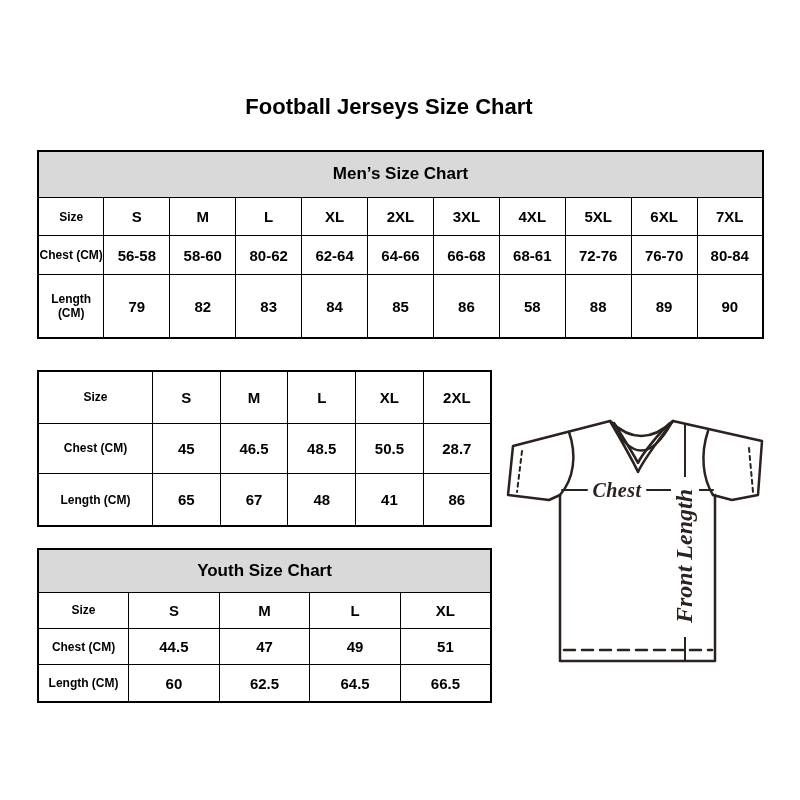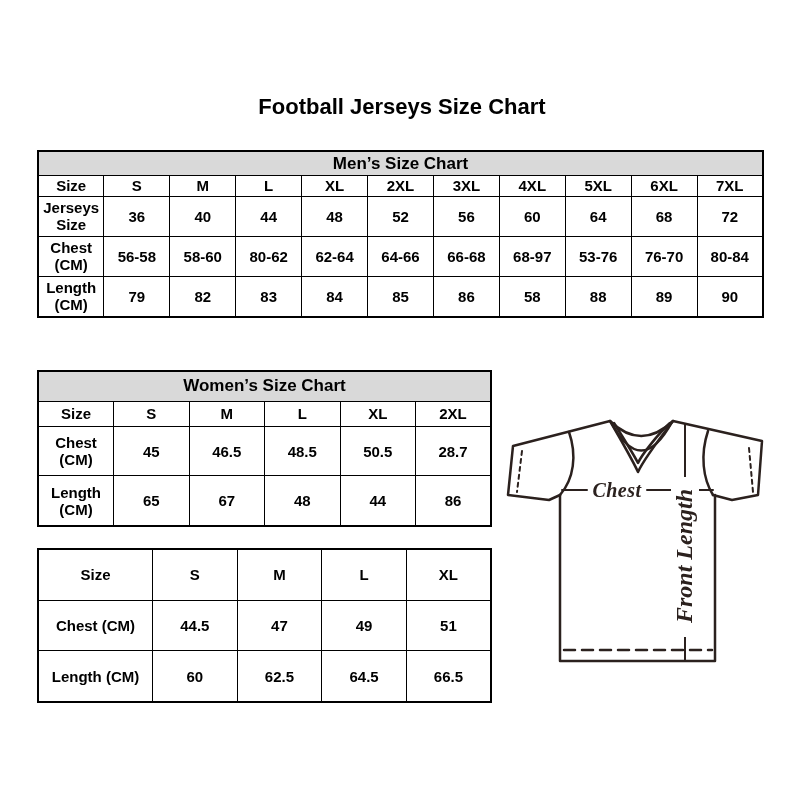--- a/index.html
+++ b/index.html
@@ -1,28 +1,28 @@
 <!DOCTYPE html>
 <html><head>
 <meta charset="utf-8">
 <style>
   html,body{margin:0;padding:0;background:#ffffff;}
   .page{position:relative;width:800px;height:800px;background:#ffffff;
         font-family:"Liberation Sans", sans-serif;overflow:hidden;}
-  .title{position:absolute;top:94px;left:13px;width:778px;margin:0;
+  .title{position:absolute;top:94px;left:0;width:778px;margin:0;
          text-align:center;font-size:22px;font-weight:bold;color:#000;}
   .size-table{position:absolute;border-collapse:collapse;table-layout:fixed;
               border:2px solid #000;background:#fff;}
   .size-table th,.size-table td{border:1.5px solid #000;font-weight:bold;
               text-align:center;vertical-align:middle;color:#000;padding:0;
               font-family:"Liberation Sans", sans-serif;}
   .size-table .table-title{background:#d9d9d9;font-size:17px;}
   .size-table td{font-size:15px;}
-  .size-table .row-label{font-size:15px;}
-  #men-table{left:37px;top:150px;width:727px;height:168px;}
+  .size-table .row-label{font-size:12px;}
+  #men-table{left:37px;top:150px;width:727px;height:189px;}
   #men-table tr.data-row > th{width:110px;}
   #women-table{left:37px;top:370px;width:455px;height:157px;}
   #women-table tr.data-row > th{width:113px;}
   #youth-table{left:37px;top:548px;width:455px;height:155px;}
   #youth-table tr.data-row > th{width:113px;}
   #jersey{position:absolute;left:500px;top:393px;width:280px;height:292px;}
   #jersey path, #jersey line{fill:none;stroke:#2b211e;stroke-linejoin:round;stroke-linecap:round;}
   #jersey .outline{stroke-width:2.5;}
   #jersey .measure{stroke-width:2;}
   #jersey .dash-cuff{stroke-width:2;stroke-dasharray:4,4;}
@@ -49,42 +49,29 @@
           <td>L</td>
           <td>XL</td>
           <td>2XL</td>
           <td>3XL</td>
           <td>4XL</td>
           <td>5XL</td>
           <td>6XL</td>
           <td>7XL</td>
         </tr>
         <tr class="data-row">
-          <th class="row-label">Jerseys Size</th>
-          <td>36</td>
-          <td>40</td>
-          <td>44</td>
-          <td>48</td>
-          <td>52</td>
-          <td>56</td>
-          <td>60</td>
-          <td>64</td>
-          <td>68</td>
-          <td>72</td>
-        </tr>
-        <tr class="data-row">
           <th class="row-label">Chest (CM)</th>
           <td>56-58</td>
           <td>58-60</td>
           <td>80-62</td>
           <td>62-64</td>
           <td>64-66</td>
           <td>66-68</td>
-          <td>68-97</td>
-          <td>53-76</td>
+          <td>68-61</td>
+          <td>72-76</td>
           <td>76-70</td>
           <td>80-84</td>
         </tr>
         <tr class="data-row">
           <th class="row-label">Length (CM)</th>
           <td>79</td>
           <td>82</td>
           <td>83</td>
           <td>84</td>
           <td>85</td>
@@ -92,23 +79,20 @@
           <td>58</td>
           <td>88</td>
           <td>89</td>
           <td>90</td>
         </tr>
       </tbody>
     </table>
 
   <table id="women-table" class="size-table">
       <tbody>
-        <tr class="title-row">
-          <th class="table-title" colspan="6">Women’s Size Chart</th>
-        </tr>
         <tr class="data-row">
           <th class="row-label">Size</th>
           <td>S</td>
           <td>M</td>
           <td>L</td>
           <td>XL</td>
           <td>2XL</td>
         </tr>
         <tr class="data-row">
           <th class="row-label">Chest (CM)</th>
@@ -116,28 +100,31 @@
           <td>46.5</td>
           <td>48.5</td>
           <td>50.5</td>
           <td>28.7</td>
         </tr>
         <tr class="data-row">
           <th class="row-label">Length (CM)</th>
           <td>65</td>
           <td>67</td>
           <td>48</td>
-          <td>44</td>
+          <td>41</td>
           <td>86</td>
         </tr>
       </tbody>
     </table>
 
   <table id="youth-table" class="size-table">
       <tbody>
+        <tr class="title-row">
+          <th class="table-title" colspan="5">Youth Size Chart</th>
+        </tr>
         <tr class="data-row">
           <th class="row-label">Size</th>
           <td>S</td>
           <td>M</td>
           <td>L</td>
           <td>XL</td>
         </tr>
         <tr class="data-row">
           <th class="row-label">Chest (CM)</th>
           <td>44.5</td>

